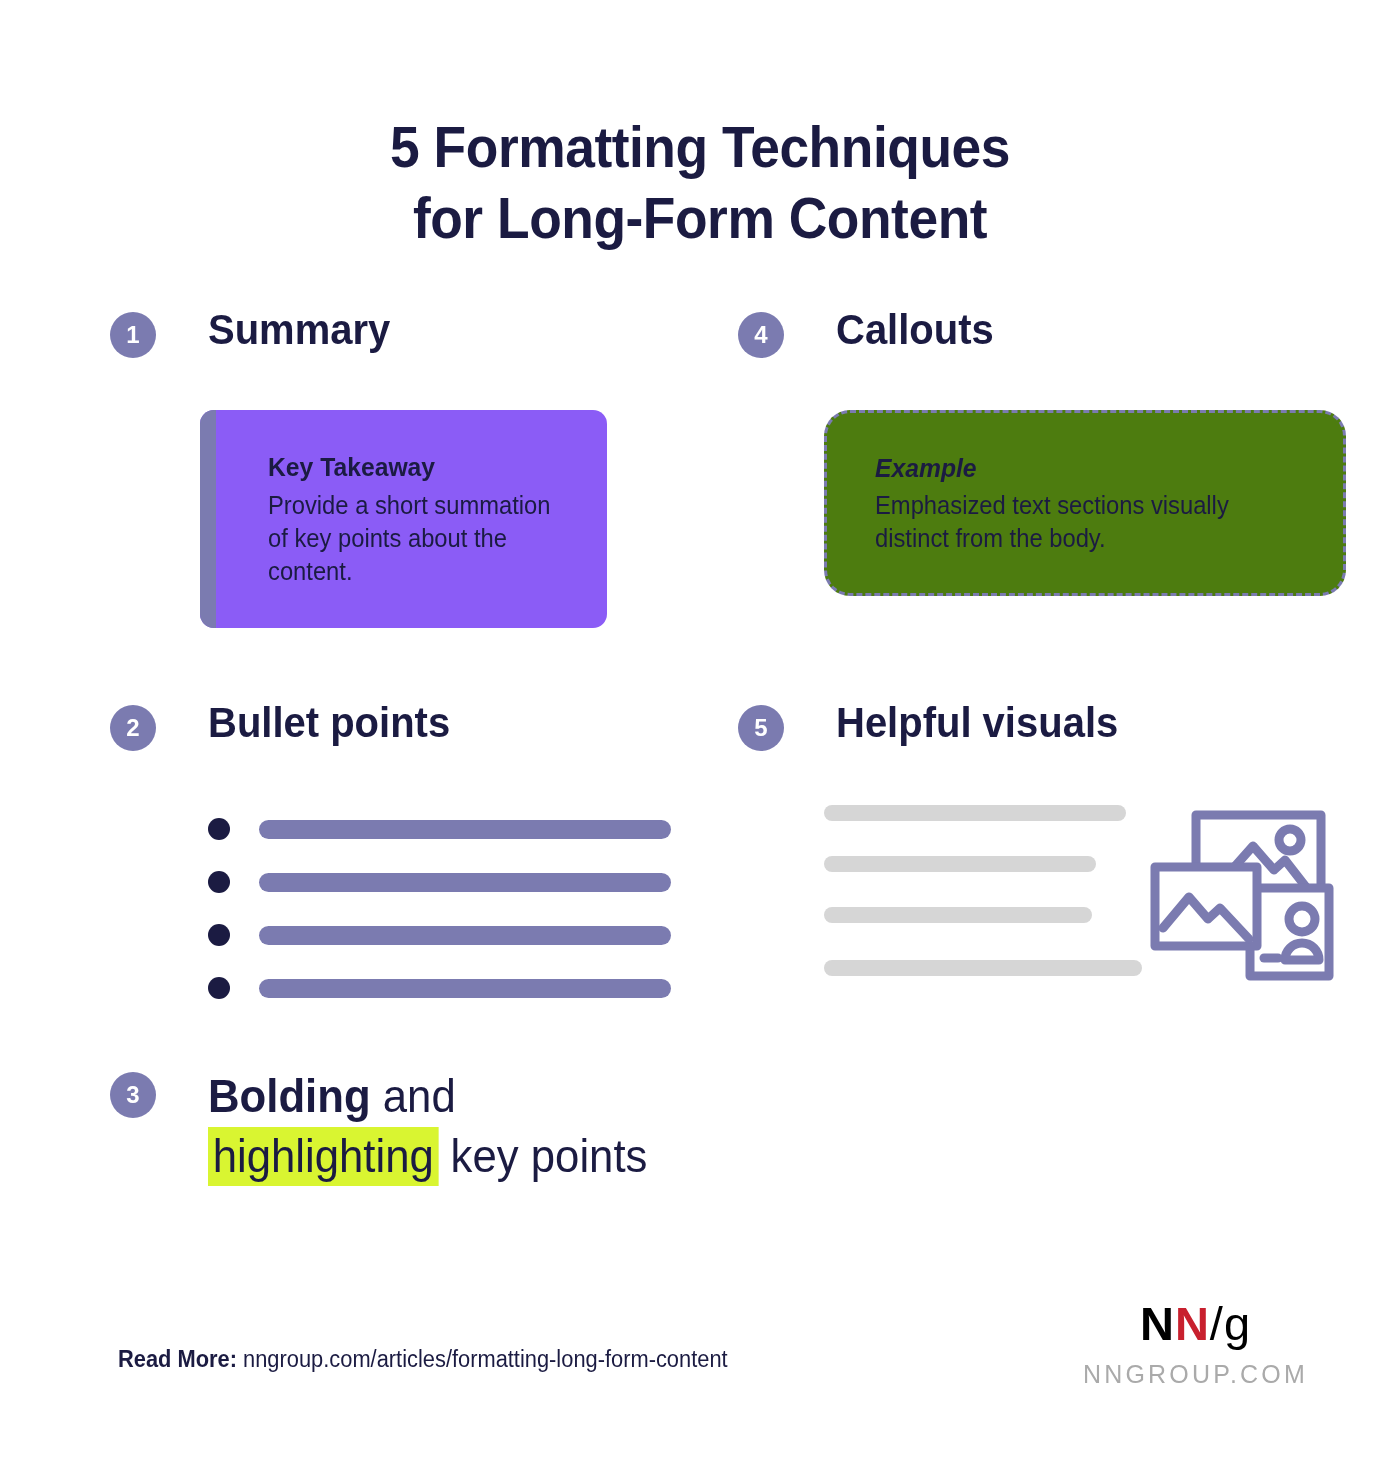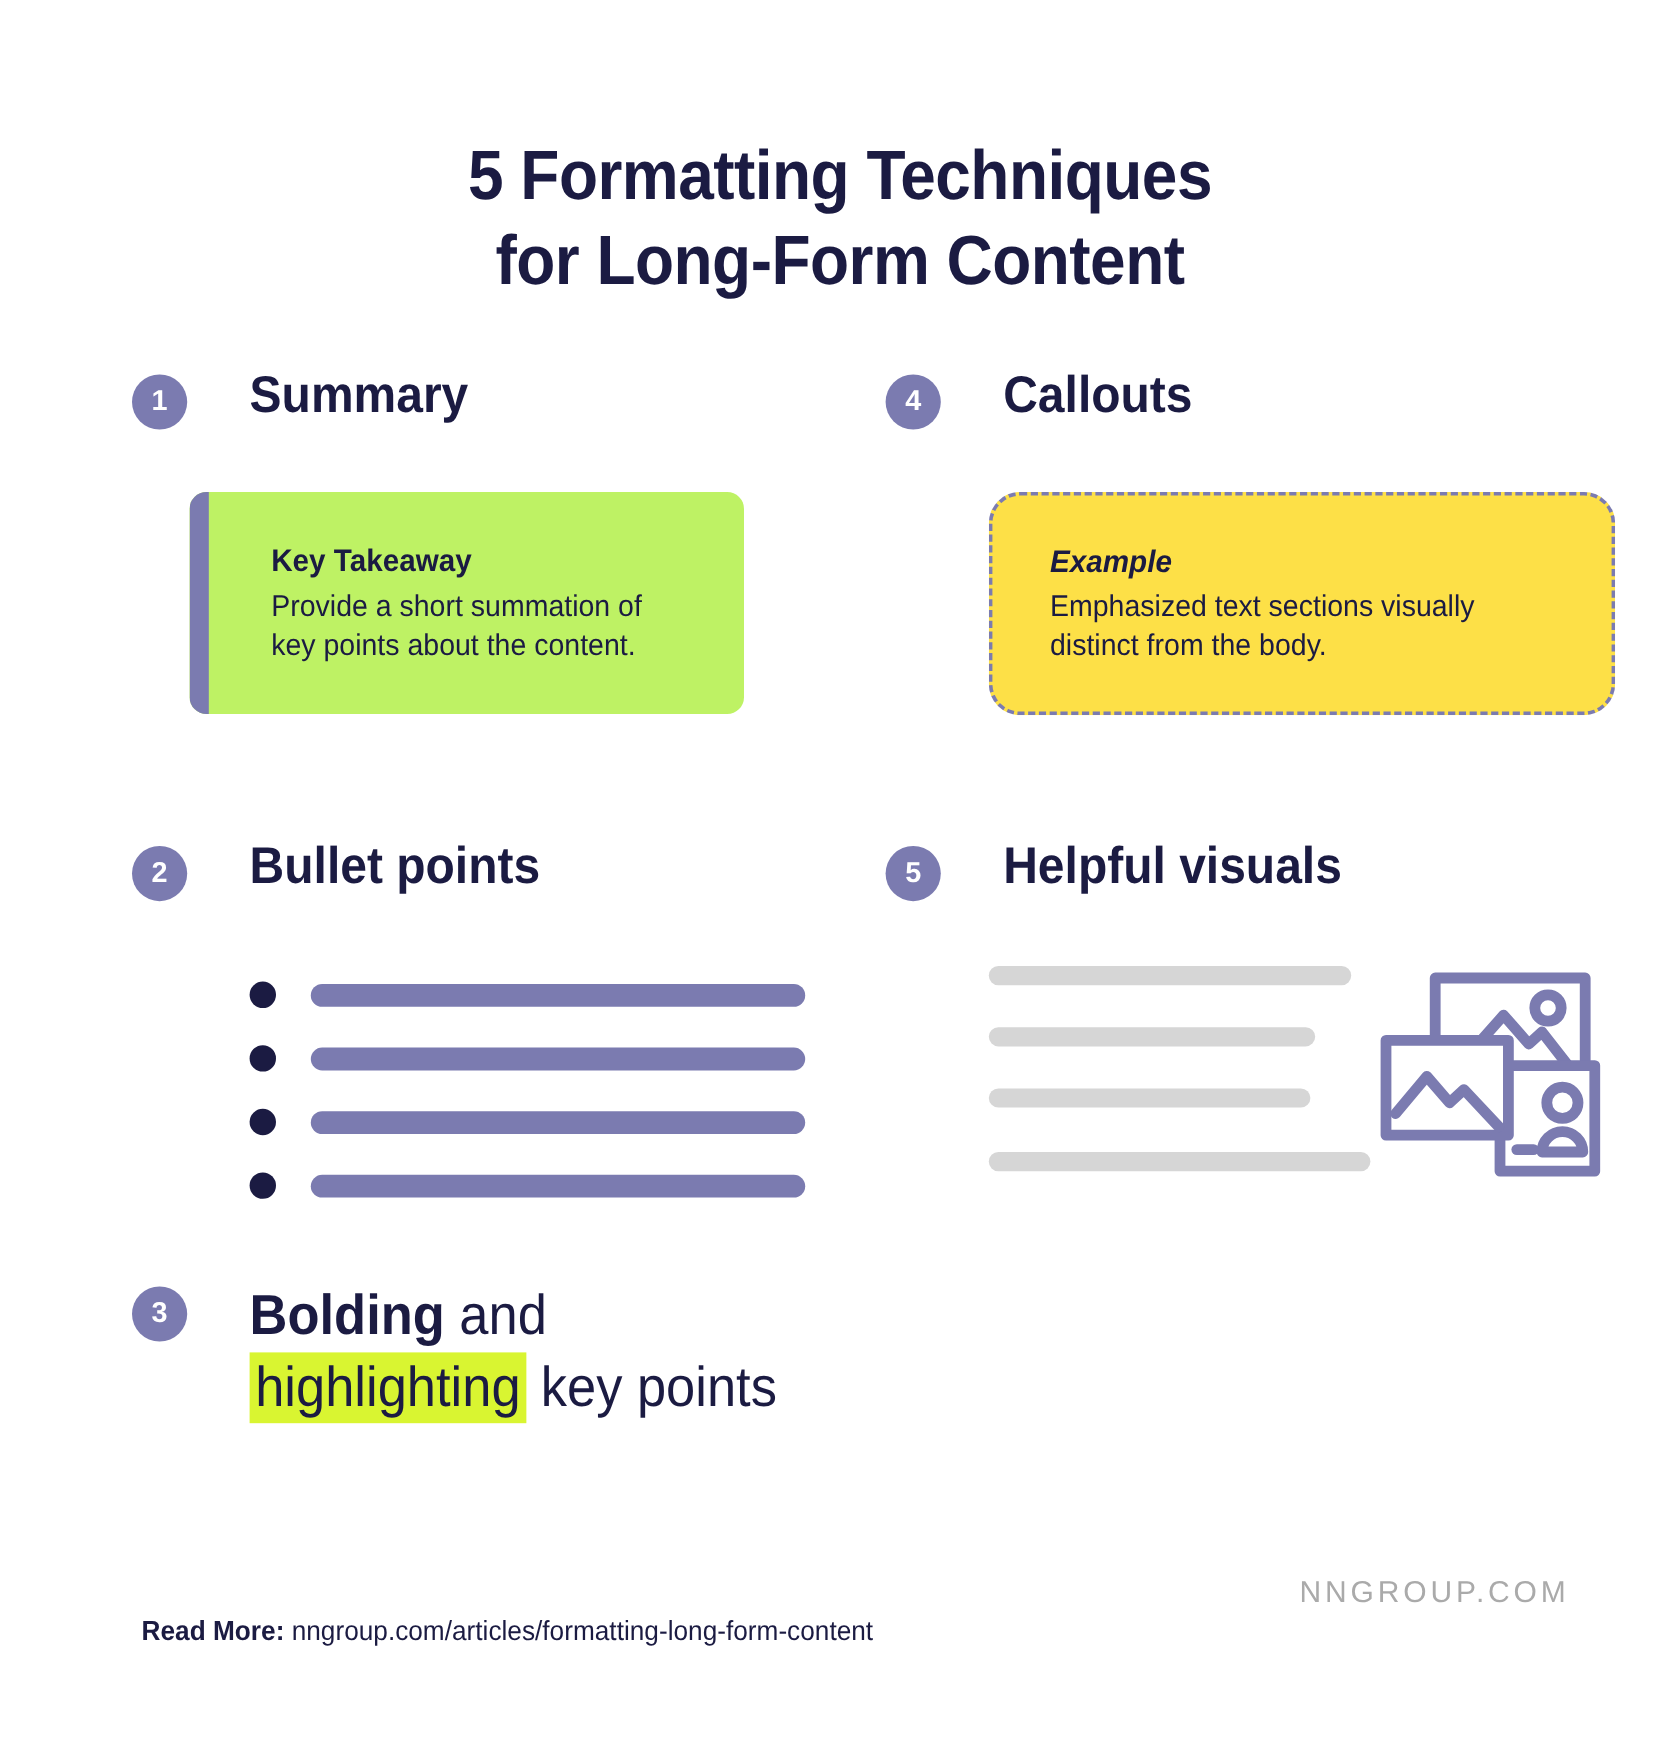--- a/index.html
+++ b/index.html
@@ -67,24 +67,24 @@
     font-size: 43px;
     font-weight: 700;
     line-height: 1.08;
     color: #1b1b42;
     transform: scaleX(0.93);
     transform-origin: left top;
   }
 
   
   .summary-box {
-    margin-left: 48px;
-    margin-top: 52px;
-    width: 462px;
-    background: #bef264;
+    margin-left: 90px;
+    margin-top: 52px;
+    width: 407px;
+    background: #8b5cf6;
     border-radius: 14px;
     display: flex;
     overflow: hidden;
   }
   .summary-bar {
     flex: 0 0 auto;
     width: 16px;
     background: #7b7bb0;
   }
   .summary-body {
@@ -104,21 +104,21 @@
     color: #1b1b42;
     transform: scaleX(0.95);
     transform-origin: left top;
   }
 
   
   .callout-box {
     margin-left: 86px;
     margin-top: 52px;
     width: 442px;
-    background: #fde047;
+    background: #4d7c0f;
     border: 3px dashed #7b7bb0;
     border-radius: 26px;
     padding: 40px 26px 38px 48px;
     box-sizing: content-box;
   }
   .callout-kicker {
     font-size: 26px;
     font-weight: 700;
     font-style: italic;
     color: #1b1b42;
@@ -334,14 +334,17 @@
   </div>
 
 </div>
 
 <div class="footer-read">
   <b>Read More:</b>
   <span>nngroup.com/articles/formatting-long-form-content</span>
 </div>
 
 <div class="logo-wrap">
+  <div class="logo-mark">
+    <span>N</span><span class="logo-n2">N</span><span class="logo-slash">/</span><span class="logo-g">g</span>
+  </div>
   <div class="logo-sub">NNGROUP.COM</div>
 </div>
 
 </body></html>

